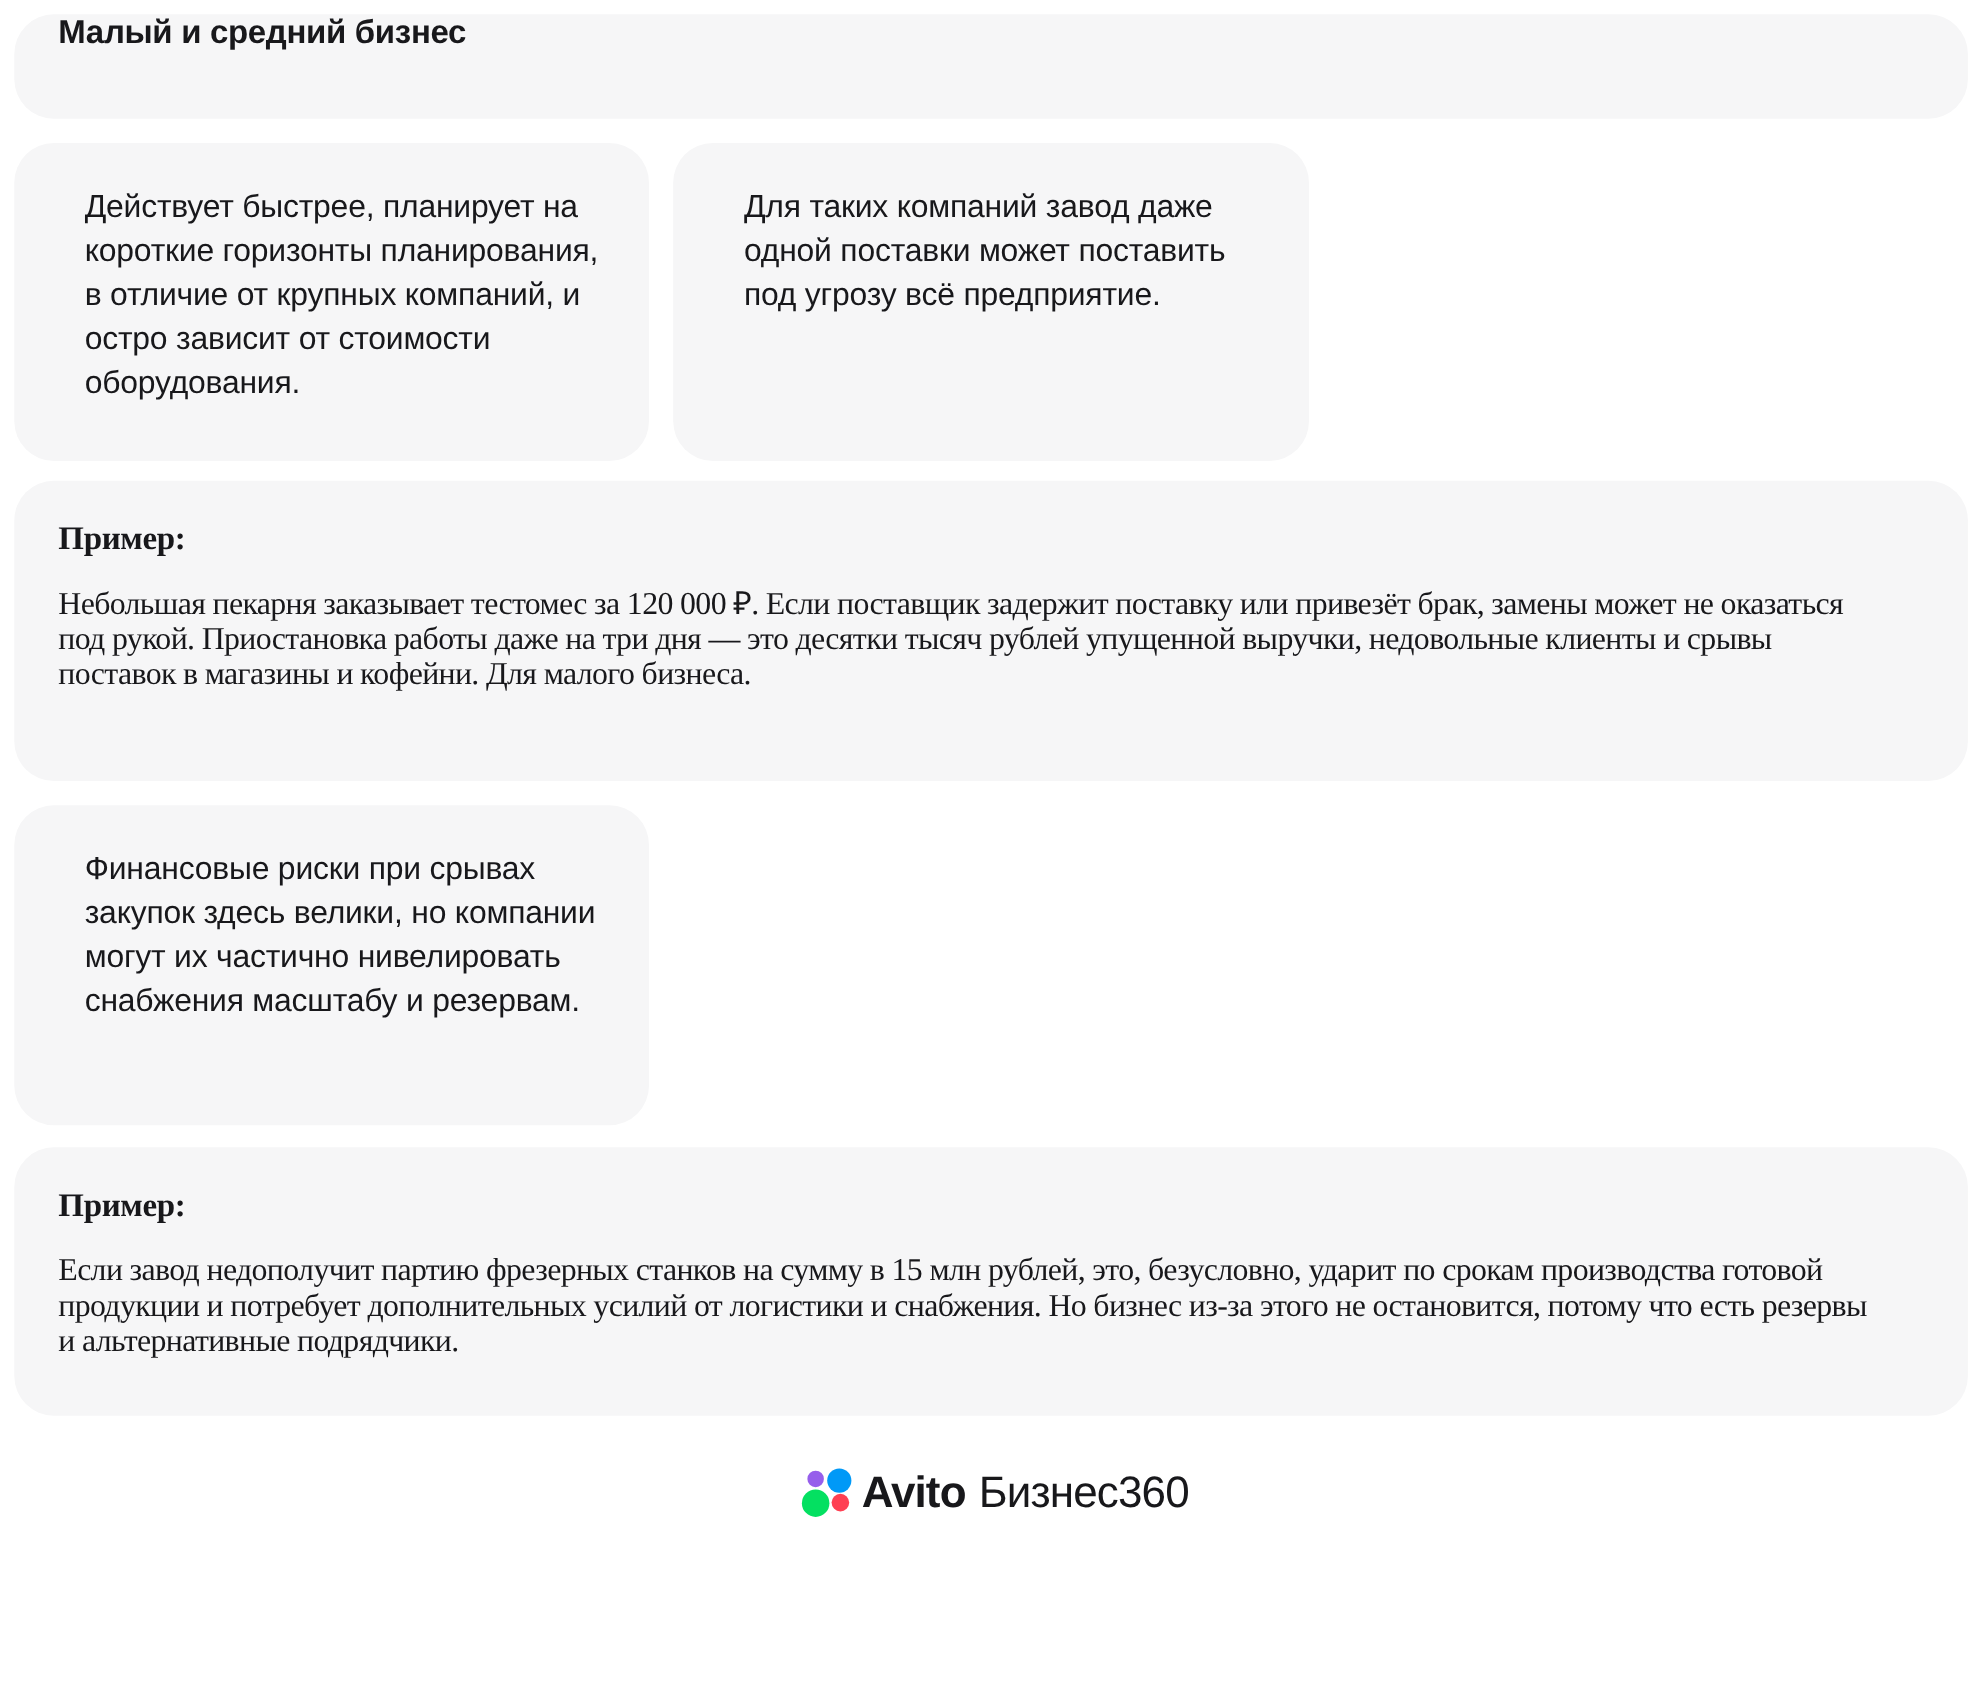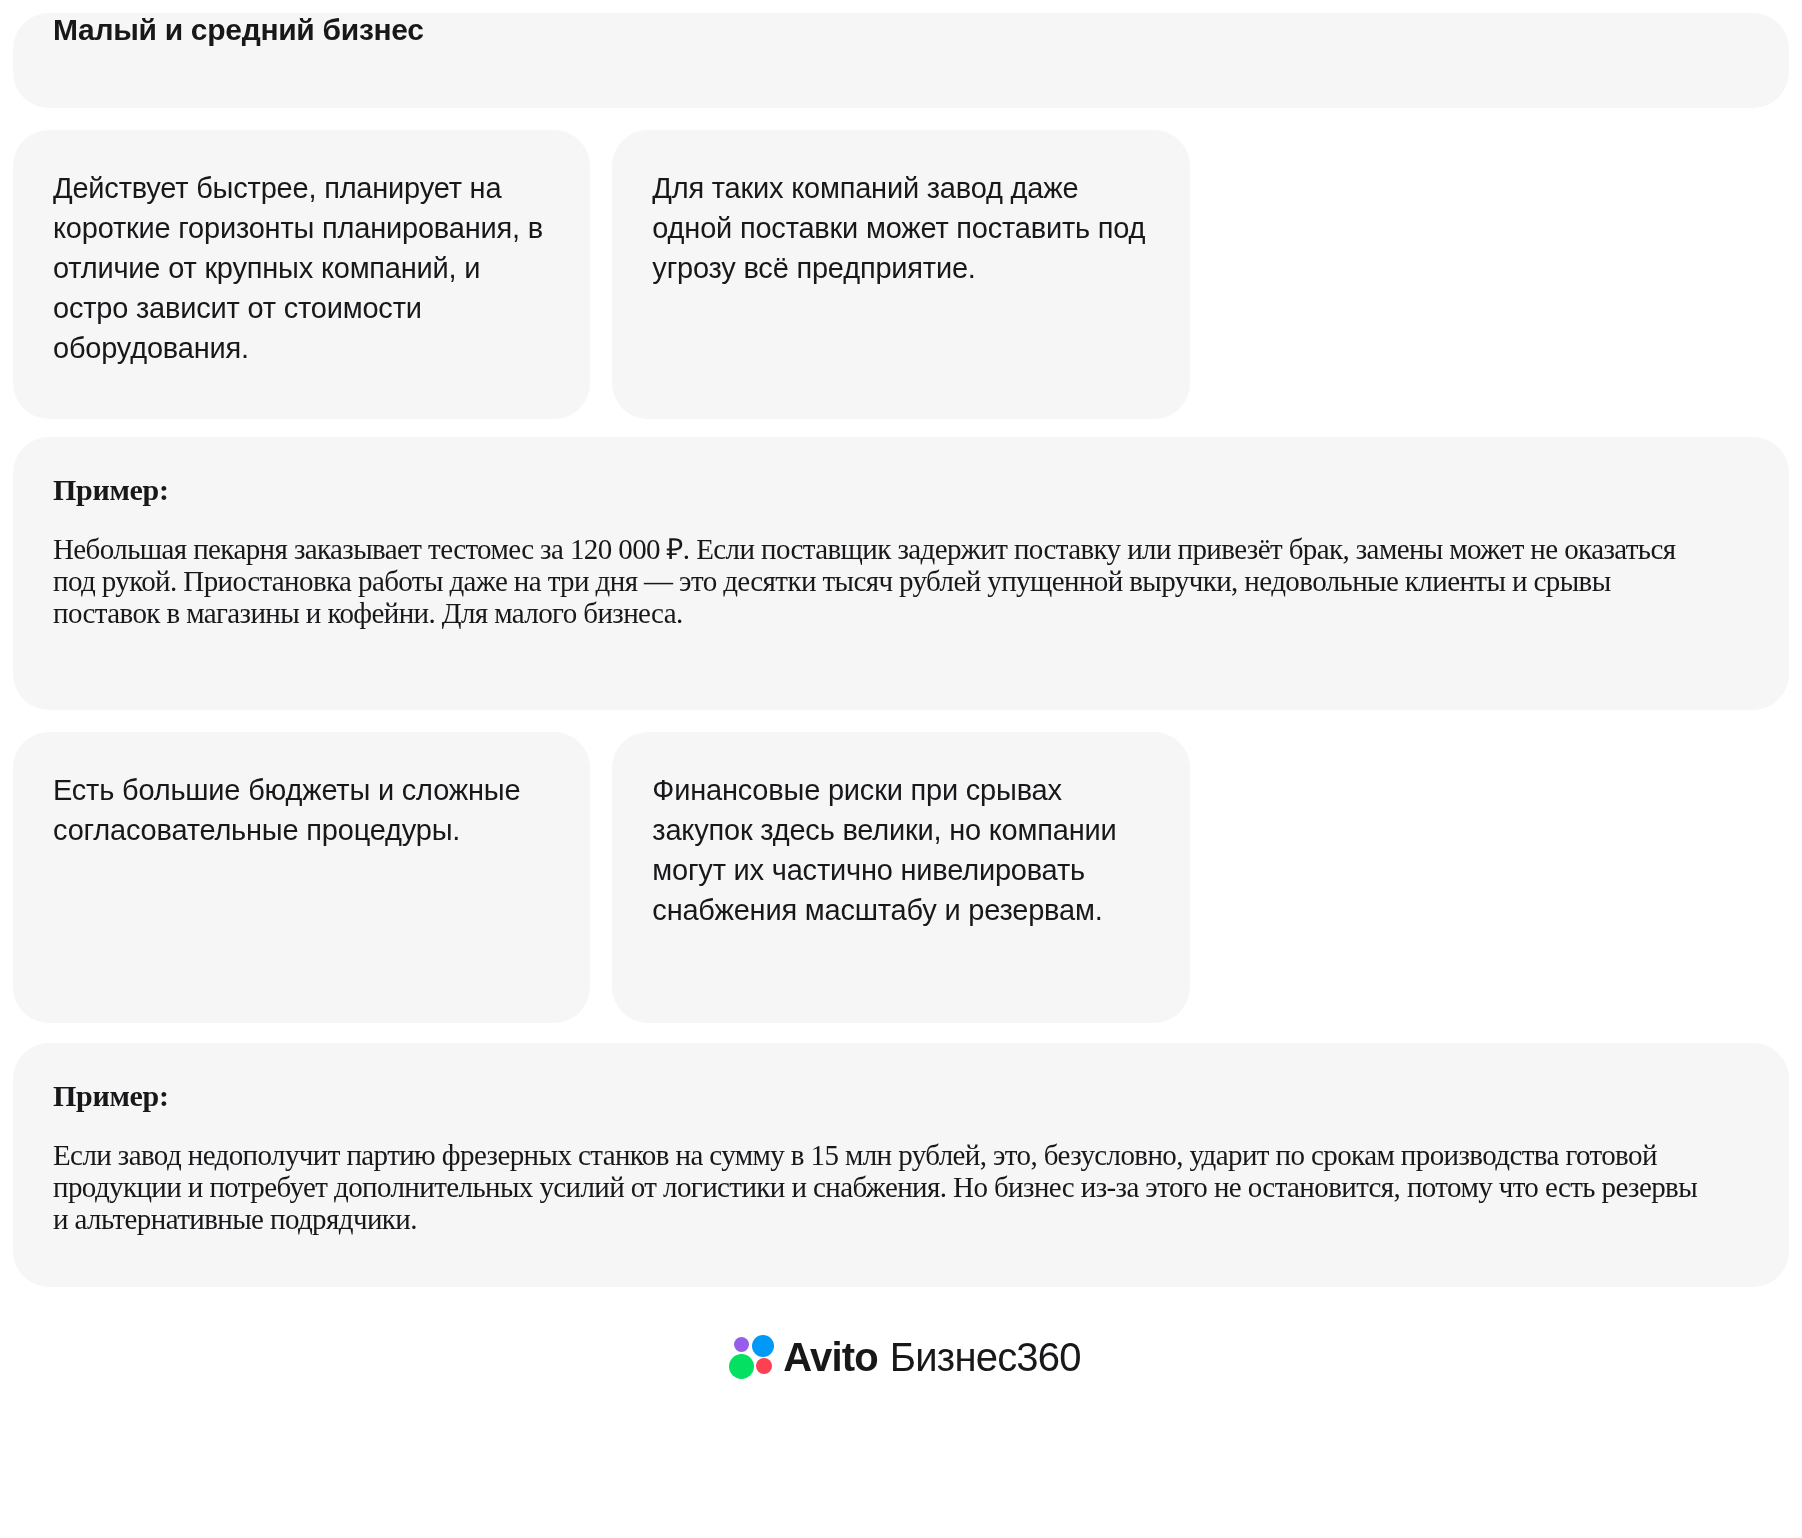--- a/index.html
+++ b/index.html
@@ -38,20 +38,21 @@
   .info-card {
     background: #F6F6F7;
     border-radius: 36px;
     padding: 38px 40px;
   }
   .row-1 .info-card { min-height: 289px; }
   .row-2 .info-card { min-height: 291px; }
   .info-card-text {
     font-size: 29px;
     line-height: 40px;
+    margin-left: 24px;
   }
   .example-card {
     background: #F6F6F7;
     border-radius: 36px;
     padding: 36px 40px 40px 40px;
     font-family: Liberation Serif, serif;
   }
   .example-card.first { margin-top: 18px; min-height: 273px; }
   .example-card.second { margin-top: 20px; min-height: 244px; }
   .example-label {
@@ -118,23 +119,20 @@
   </div>
 
   <div class="example-card first">
     <div class="example-label">Пример:</div>
     <div class="example-text">Небольшая пекарня заказывает тестомес за 120 000 ₽. Если поставщик задержит поставку или привезёт брак, замены может не оказаться под рукой. Приостановка работы даже на три дня — это десятки тысяч рублей упущенной выручки, недовольные клиенты и срывы поставок в магазины и кофейни. Для малого бизнеса.</div>
   </div>
 
 
   <div class="cards-row row-2">
     <div class="info-card">
-      <div class="info-card-text">Есть большие бюджеты и сложные согласовательные процедуры.</div>
-    </div>
-    <div class="info-card">
       <div class="info-card-text">Финансовые риски при срывах закупок здесь велики, но компании могут их частично нивелировать снабжения масштабу и резервам.</div>
     </div>
   </div>
 
   <div class="example-card second">
     <div class="example-label">Пример:</div>
     <div class="example-text">Если завод недополучит партию фрезерных станков на сумму в 15 млн рублей, это, безусловно, ударит по срокам производства готовой продукции и потребует дополнительных усилий от логистики и снабжения. Но бизнес из-за этого не остановится, потому что есть резервы и альтернативные подрядчики.</div>
   </div>
 
   <div class="footer">

